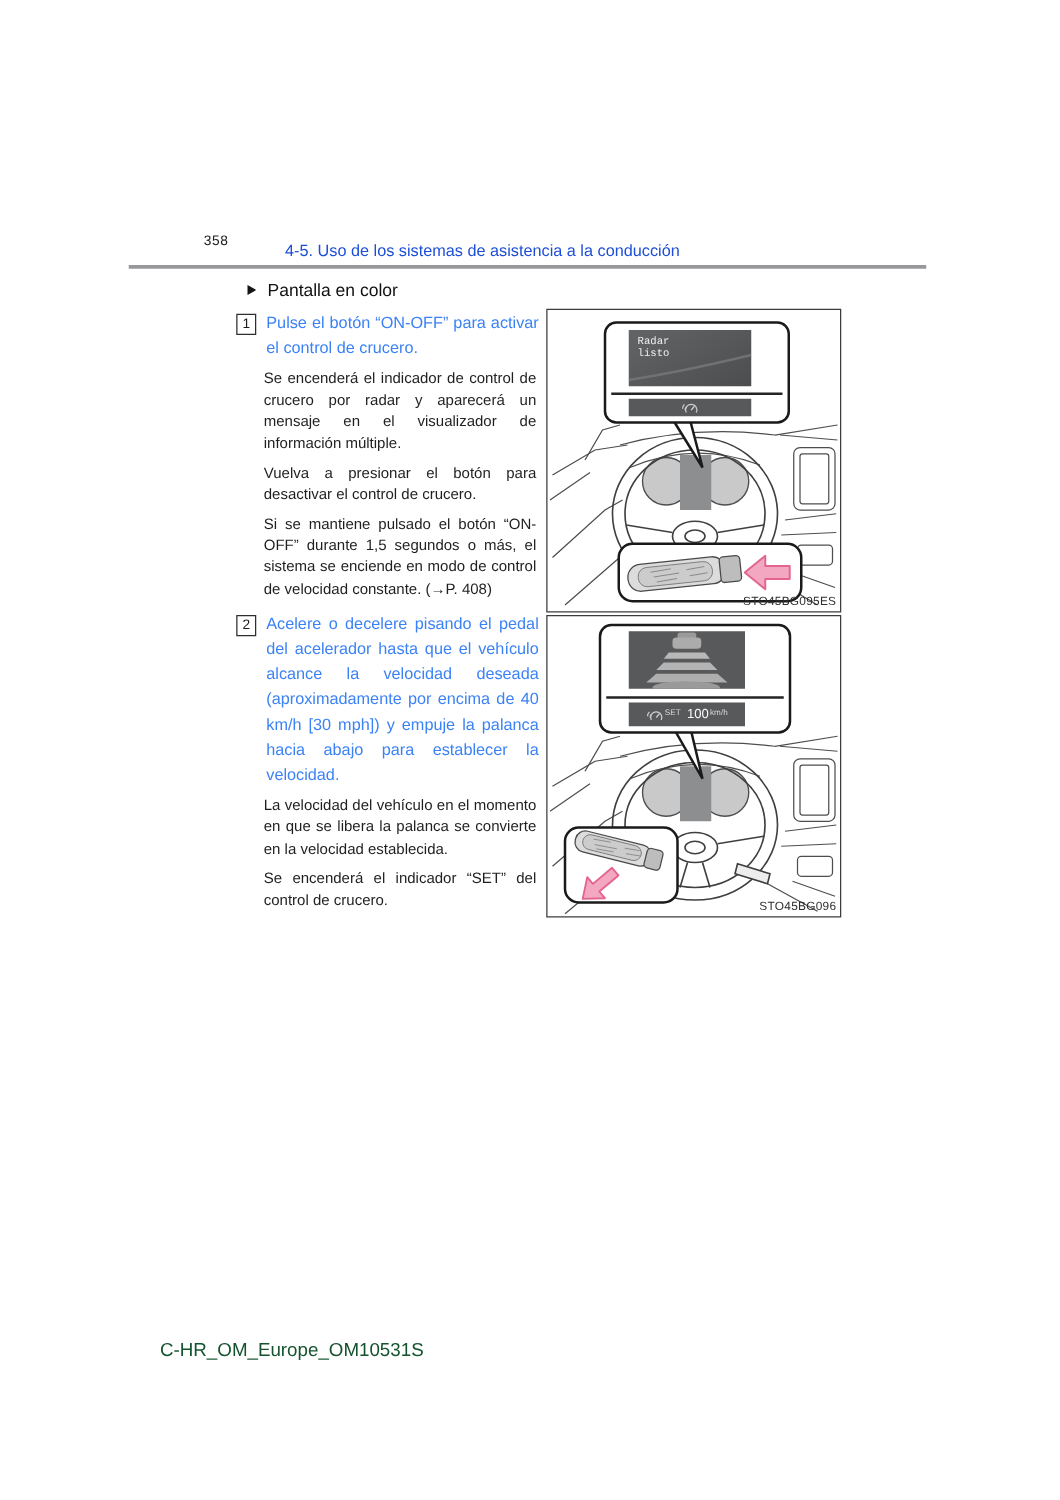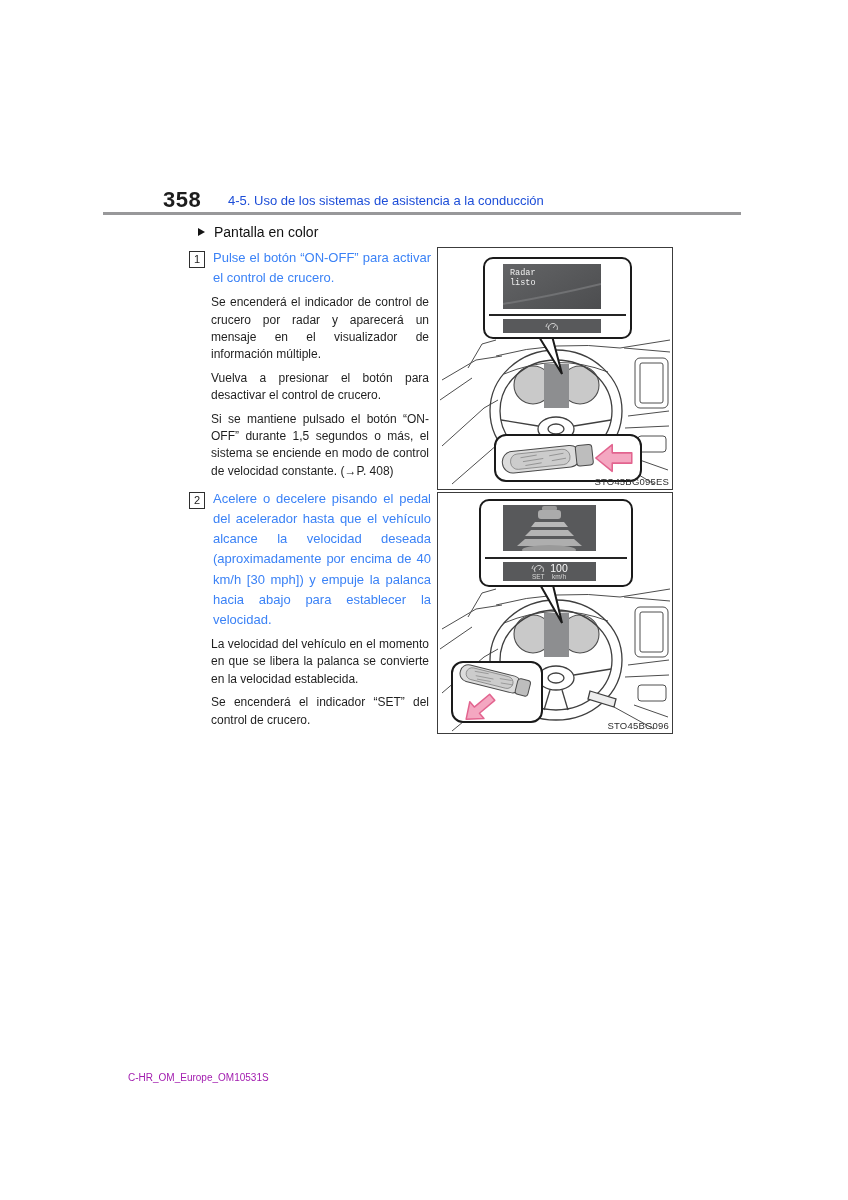--- a/index.html
+++ b/index.html
@@ -1,20 +1,20 @@
 <!DOCTYPE html>
 <html><head>
 <meta charset="utf-8">
 <style>
   html,body { margin:0; padding:0; background:#ffffff; }
   .page { position:relative; width:848px; height:1200px; background:#ffffff;
           font-family:"Liberation Sans", sans-serif; color:#1d1d1d; overflow:hidden; }
 
   
-  .pagenum { position:absolute; left:163px; top:187px; font-size:22px; font-weight:bold; letter-spacing:.5px; }
+  .pagenum { position:absolute; left:163px; top:187px; font-size:11px; font-weight:normal; letter-spacing:.5px; }
   .section-header { position:absolute; left:228px; top:193px; font-size:13px; color:#1d4ed8; }
   .rule { position:absolute; left:103px; top:212px; width:638px; height:3px; background:#98989a; }
 
   
   .subheading { position:absolute; left:198px; top:224px; display:flex; align-items:center; gap:9px; font-size:14px; color:#111; }
   .tri { width:0; height:0; border-left:7px solid #141414; border-top:4.5px solid transparent; border-bottom:4.5px solid transparent; }
 
   
   .step { position:absolute; left:189px; width:242px; }
   .step-head { display:flex; gap:8px; }
@@ -39,32 +39,32 @@
   .screen svg { position:absolute; left:0; top:0; }
   .radar-text { position:absolute; left:7px; top:4px; font-size:8.5px; line-height:1.2; color:#f0f0f0; white-space:pre-line;font-family:Liberation Mono, monospace; }
 
   .divider { position:absolute; left:4px; right:4px; height:2px; background:#242424; }
   #fig1 .divider { top:55px; }
   #fig2 .divider { top:56px; }
 
   .band { position:absolute; background:#58595b; display:flex; align-items:center; justify-content:center; gap:5px; }
   #fig1 .band { left:18px; top:60px; width:98px; height:14px; }
   #fig2 .band { left:22px; top:61px; width:93px; height:19px; }
-  .bcol { display:flex; flex-direction:column; align-items:center; line-height:1; gap:1px; }
+  .bcol { display:flex; flex-direction:row; align-items:center; line-height:1; gap:1px; }
   .set-label, .unit { font-size:6.5px; color:#d8d8d8; }
   .speed { font-size:10.5px; color:#fafafa; }
 
   .lever-callout { position:absolute; border:2px solid #1a1a1a; border-radius:12px; background:#fff; }
   #fig1 .lever-callout { left:56px; top:186px; width:144px; height:44px; }
   #fig2 .lever-callout { left:13px; top:168px; width:88px; height:58px; }
   .lever-callout svg { width:100%; height:100%; display:block; }
 
   .figcaption { position:absolute; right:3px; bottom:2px; font-size:9.5px; color:#2e2e2e; letter-spacing:.2px; }
 
-  .footer { position:absolute; left:128px; top:1072px; font-size:10px; color:#a21caf; }
+  .footer { position:absolute; left:128px; top:1072px; font-size:15px; color:#14532d; }
 </style>
 </head>
 <body>
 
 <div class="page">
 
   <span class="pagenum">358</span>
   <span class="section-header">4-5. Uso de los sistemas de asistencia a la conducción</span>
   <div class="rule"></div>
 

